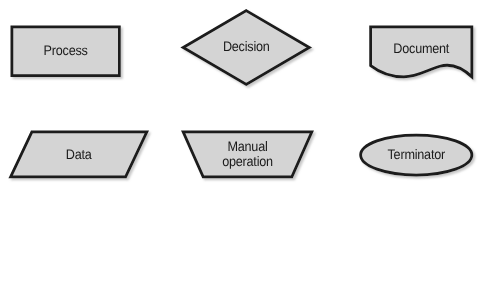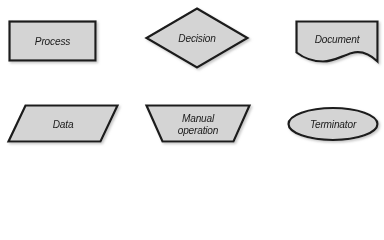--- a/index.html
+++ b/index.html
@@ -7,21 +7,20 @@
     padding: 0;
     background: #ffffff;
   }
   #canvas {
     position: relative;
     width: 384px;
     height: 154px;
     background: #ffffff;
     overflow: hidden;
     font-family: "Liberation Sans", sans-serif;
-    font-style: italic;
   }
   .shape {
     position: absolute;
     left: 0;
     top: 0;
     width: 384px;
     height: 154px;
   }
   .shape svg {
     display: block;

